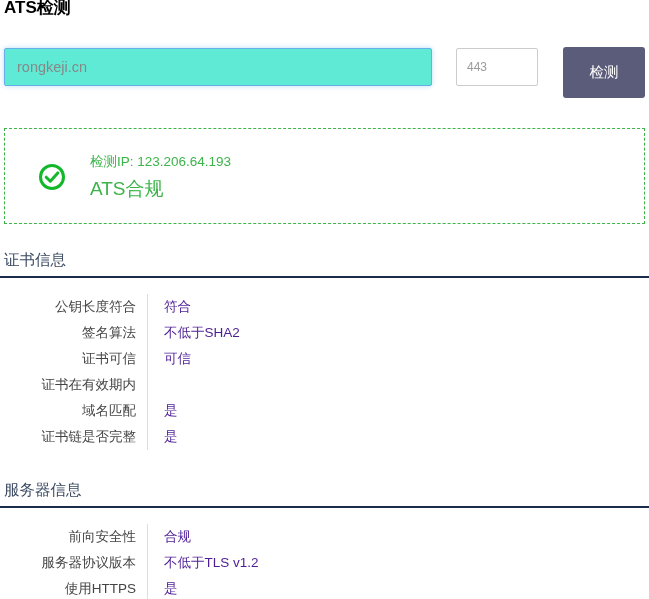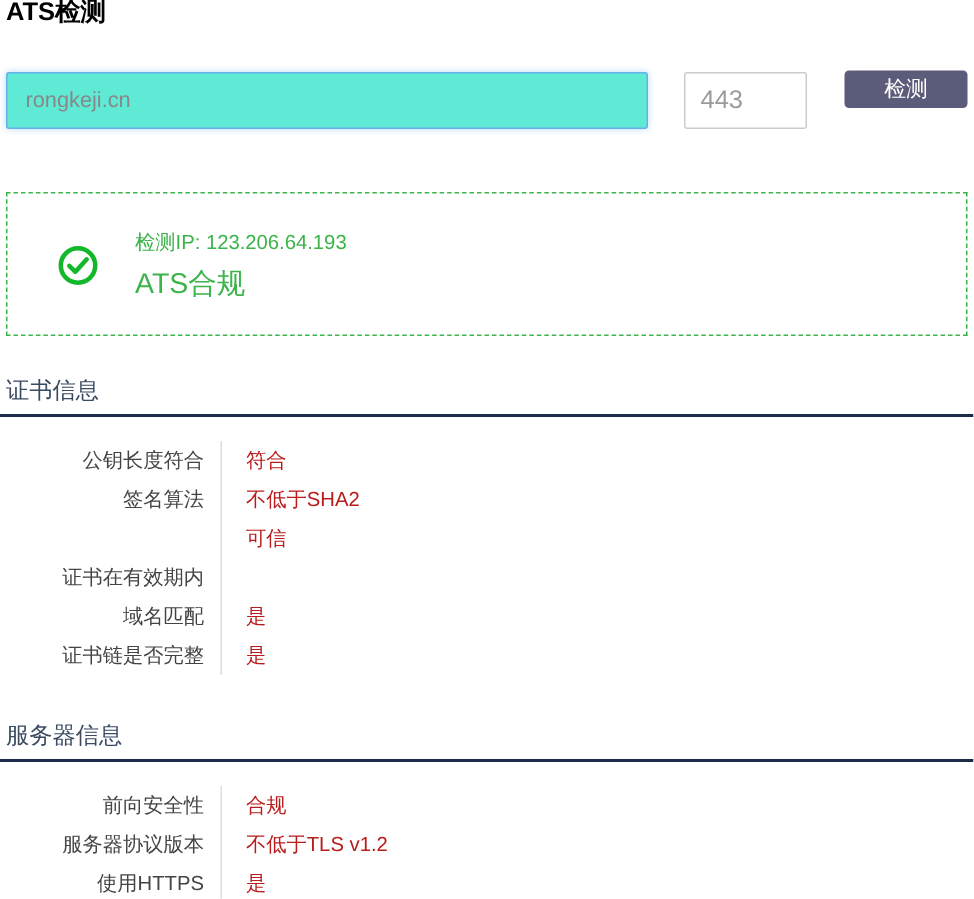--- a/index.html
+++ b/index.html
@@ -68,32 +68,32 @@
     left: 456px;
     top: 2px;
     width: 82px;
     height: 38px;
     box-sizing: border-box;
     border: 1px solid #cccccc;
     border-radius: 2px;
     background: #ffffff;
     outline: none;
     padding: 0 10px;
-    font-size: 17px;
+    font-size: 12px;
     font-family: "Liberation Sans", "DejaVu Sans", sans-serif;
     color: #999999;
   }
   .port-input::placeholder { color: #9b9b9b; opacity: 1; }
 
   .check-button {
     position: absolute;
     left: 563px;
     top: 1px;
     width: 82px;
-    height: 25px;
+    height: 51px;
     box-sizing: border-box;
     border: none;
     border-radius: 3px;
     background: #5b5b7a;
     color: #ffffff;
     font-size: 14.5px;
     font-family: "Liberation Sans", "DejaVu Sans", sans-serif;
     cursor: pointer;
     padding: 0;
   }
@@ -192,21 +192,21 @@
     top: 0px;
     width: 1px;
     height: 26px;
     background: #dddddd;
   }
   .row-value {
     position: absolute;
     left: 164px;
     top: 4px;
     font-size: 13.5px;
-    color: #b91c1c;
+    color: #4c1d95;
     white-space: nowrap;
   }
 </style>
 </head>
 <body>
 
 <div class="page">
 
   <div class="page-title">ATS检测</div>
 
@@ -237,20 +237,21 @@
         <div class="row-label">公钥长度符合</div>
         <div class="row-divider"></div>
         <div class="row-value">符合</div>
       </div>
       <div class="row">
         <div class="row-label">签名算法</div>
         <div class="row-divider"></div>
         <div class="row-value">不低于SHA2</div>
       </div>
       <div class="row">
+        <div class="row-label">证书可信</div>
         <div class="row-divider"></div>
         <div class="row-value">可信</div>
       </div>
       <div class="row">
         <div class="row-label">证书在有效期内</div>
         <div class="row-divider"></div>
       </div>
       <div class="row">
         <div class="row-label">域名匹配</div>
         <div class="row-divider"></div>

